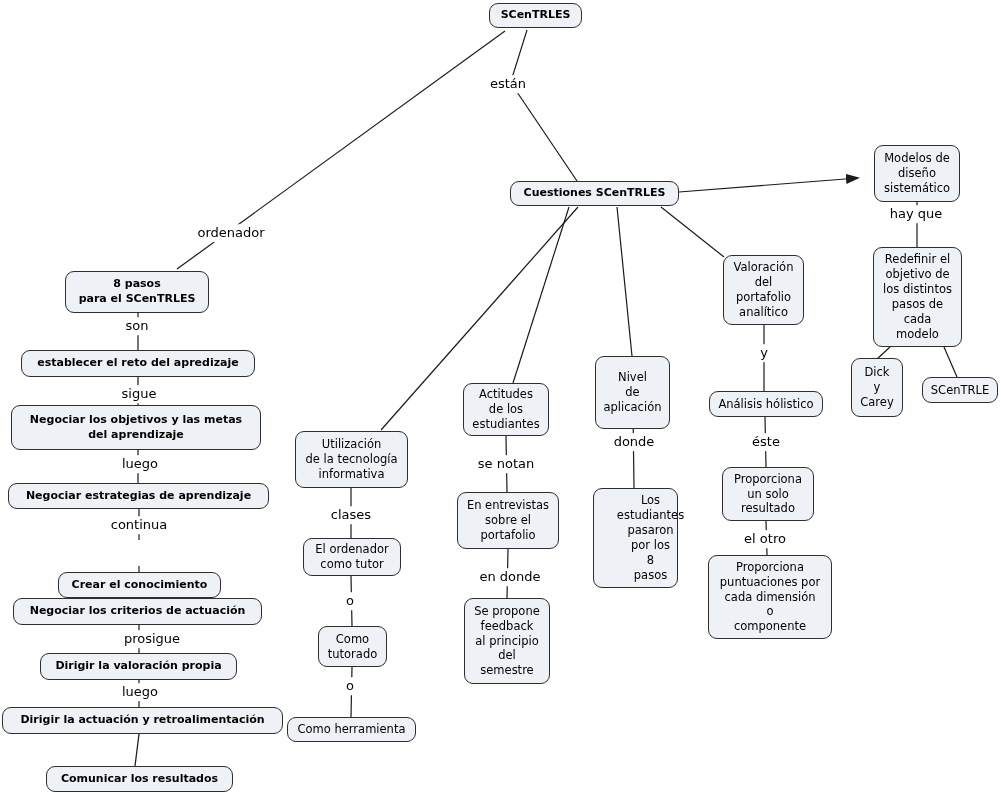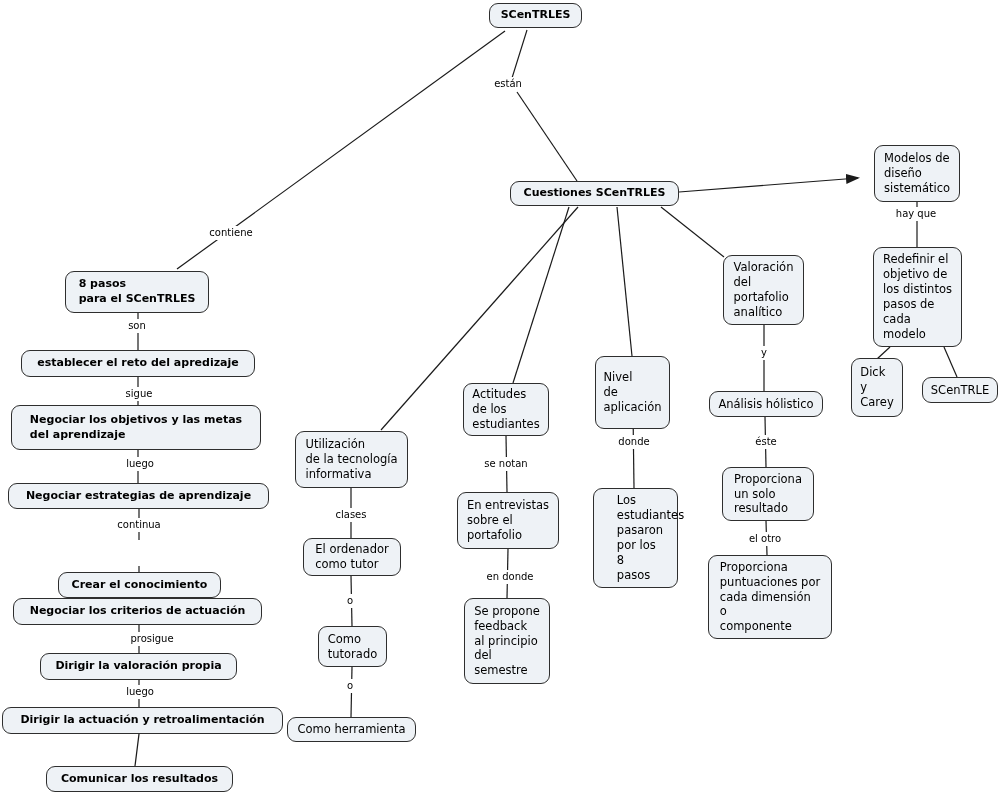--- a/index.html
+++ b/index.html
@@ -29,40 +29,41 @@
     z-index: 2;
     pointer-events: none;
   }
   #nodes-layer { z-index: 3; }
   .node {
     position: absolute;
     box-sizing: border-box;
     display: flex;
     align-items: center;
     justify-content: center;
+    text-align: center;
     white-space: pre-line;
     background: var(--node-fill, #eef2f6);
     border: 1.4px solid var(--node-border, #2e2e2e);
     border-radius: 9px;
     font-size: 11.5px;
     line-height: 1.3;
     padding: 2px 3px;
     pointer-events: auto;
   }
   .node.bold {
     font-weight: 700;
     font-size: 11px;
     line-height: 1.35;
   }
   .edge-label {
     position: absolute;
     transform: translate(-50%, -50%);
     background: var(--canvas-bg, #ffffff);
     padding: 1px 3px;
-    font-size: 10px;
+    font-size: 13px;
     line-height: 1.2;
     white-space: nowrap;
     pointer-events: auto;
   }
 </style>
 </head>
 <body>
 
 <div class="canvas">
   <svg id="edges-layer" width="1001" height="795" viewBox="0 0 1001 795" xmlns="http://www.w3.org/2000/svg">
@@ -95,21 +96,21 @@
       <line x1="351" y1="488" x2="351" y2="538" stroke="#1a1a1a" stroke-width="1.2"></line>
       <line x1="351" y1="576" x2="352" y2="626" stroke="#1a1a1a" stroke-width="1.2"></line>
       <line x1="352" y1="667" x2="351" y2="717" stroke="#1a1a1a" stroke-width="1.2"></line>
       <line x1="506" y1="436" x2="507" y2="492" stroke="#1a1a1a" stroke-width="1.2"></line>
       <line x1="508" y1="549" x2="507" y2="598" stroke="#1a1a1a" stroke-width="1.2"></line>
       <line x1="633" y1="411" x2="634" y2="488" stroke="#1a1a1a" stroke-width="1.2"></line>
       <line x1="679" y1="192" x2="858" y2="178" stroke="#1a1a1a" stroke-width="1.2" marker-end="url(#arrowhead)"></line>
     </svg>
   <div id="labels-layer">
       <div class="edge-label" style="left: 508px; top: 84px;">están</div>
-      <div class="edge-label" style="left: 231px; top: 233px;">contiene</div>
+      <div class="edge-label" style="left: 231px; top: 233px;">ordenador</div>
       <div class="edge-label" style="left: 916px; top: 214px;">hay que</div>
       <div class="edge-label" style="left: 764px; top: 353px;">y</div>
       <div class="edge-label" style="left: 766px; top: 442px;">éste</div>
       <div class="edge-label" style="left: 765px; top: 539px;">el otro</div>
       <div class="edge-label" style="left: 137px; top: 326px;">son</div>
       <div class="edge-label" style="left: 139px; top: 394px;">sigue</div>
       <div class="edge-label" style="left: 140px; top: 464px;">luego</div>
       <div class="edge-label" style="left: 139px; top: 525px;">continua</div>
       <div class="edge-label" style="left: 139px; top: 581px;">después</div>
       <div class="edge-label" style="left: 152px; top: 639px;">prosigue</div>

